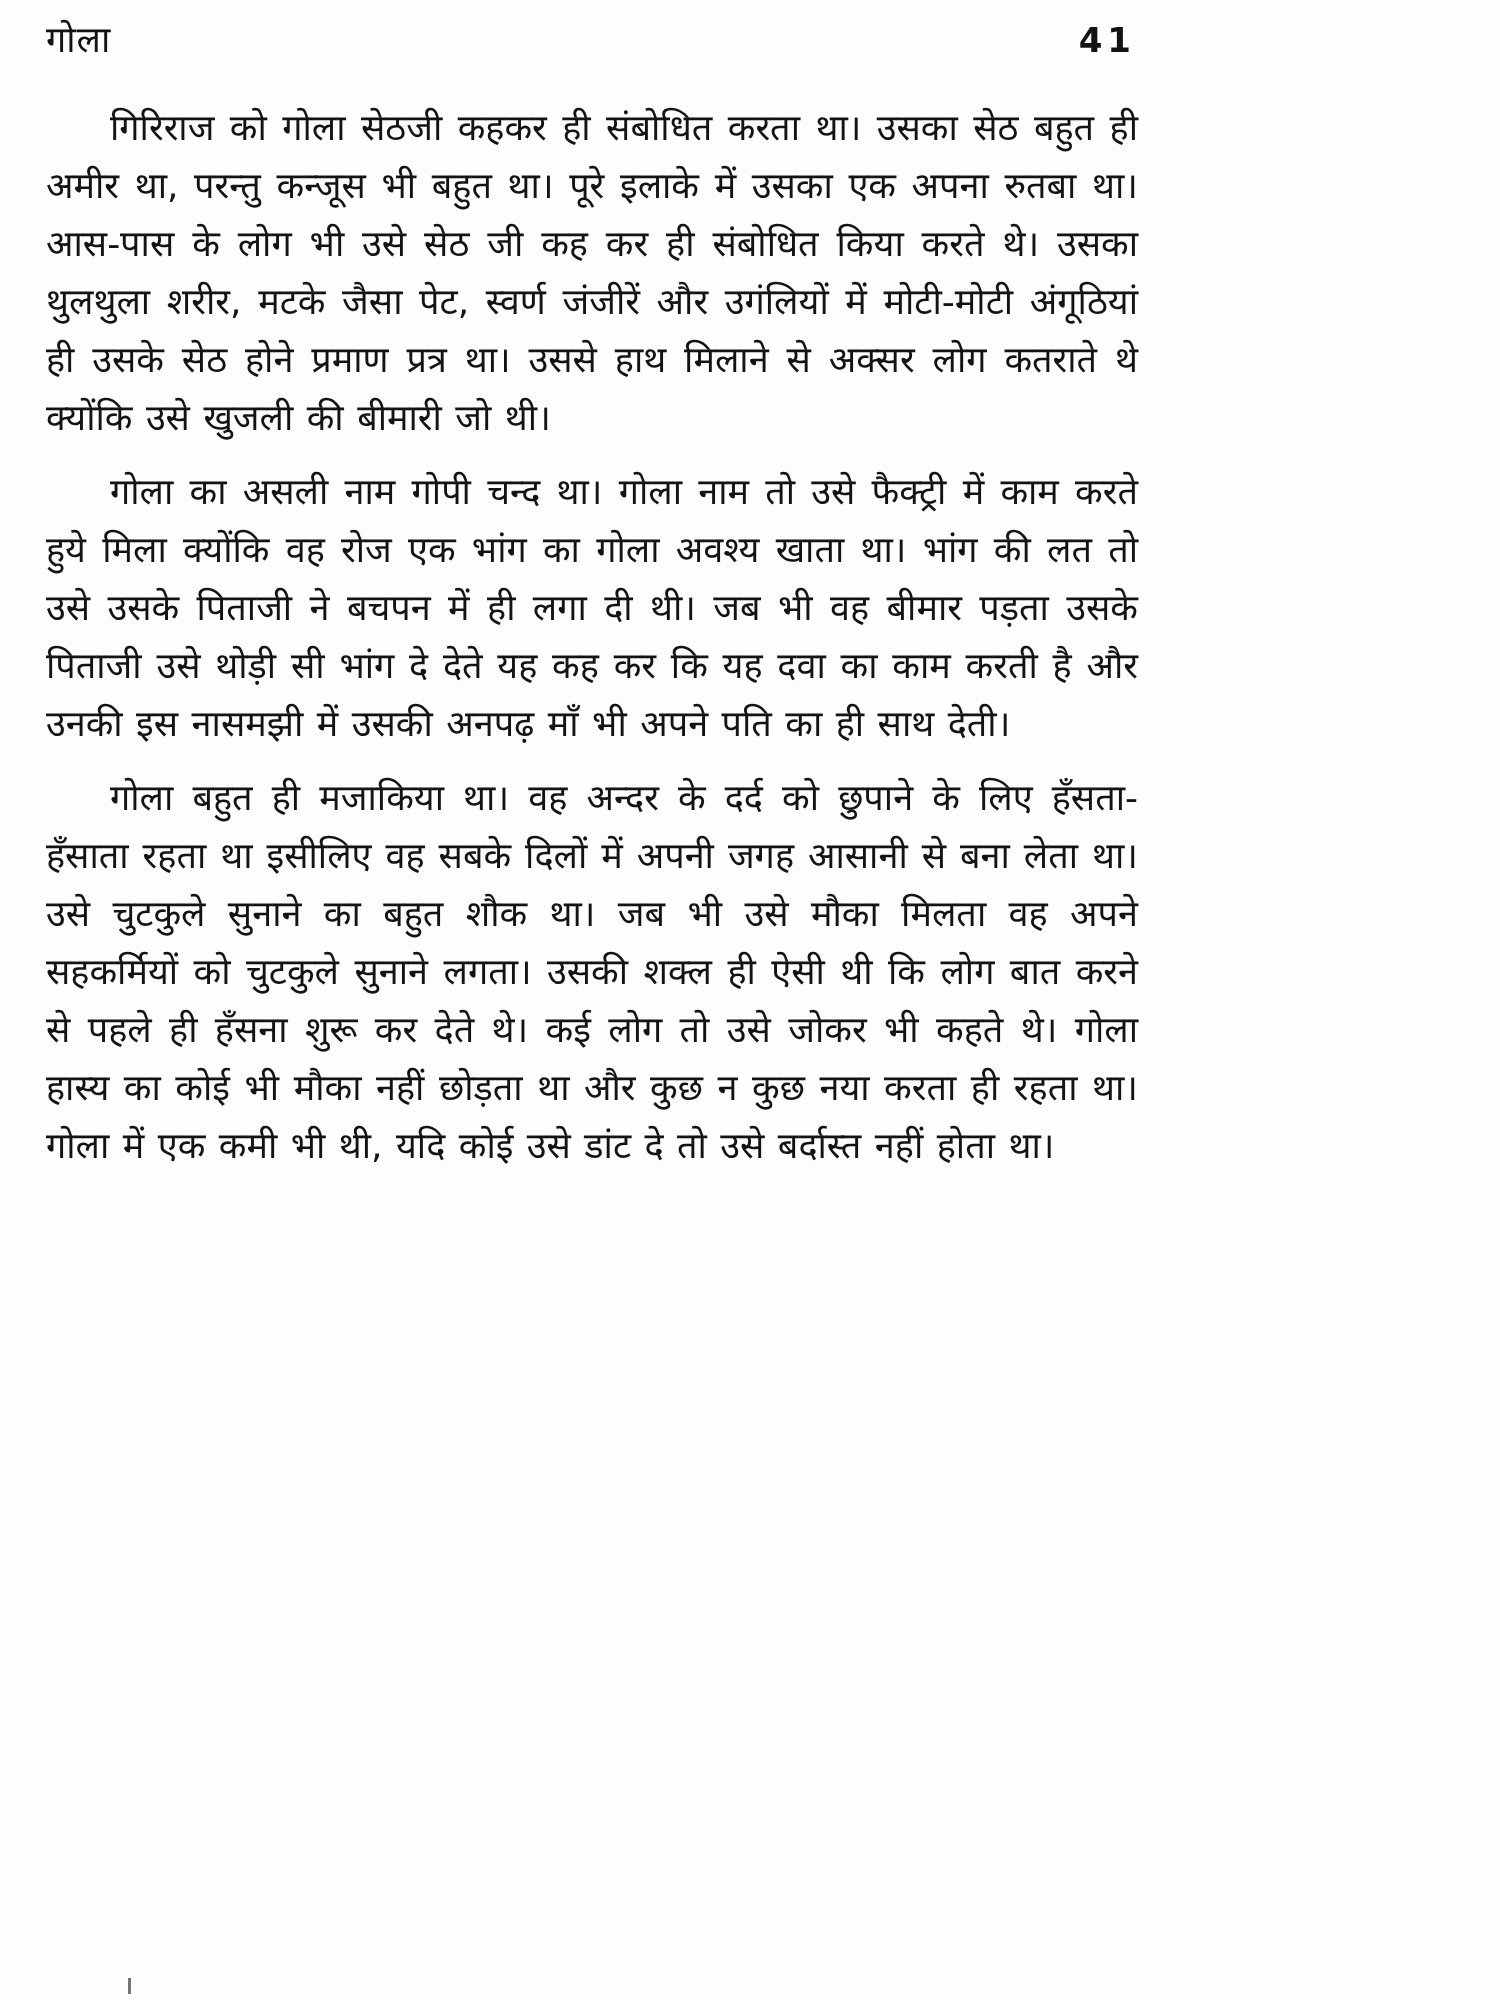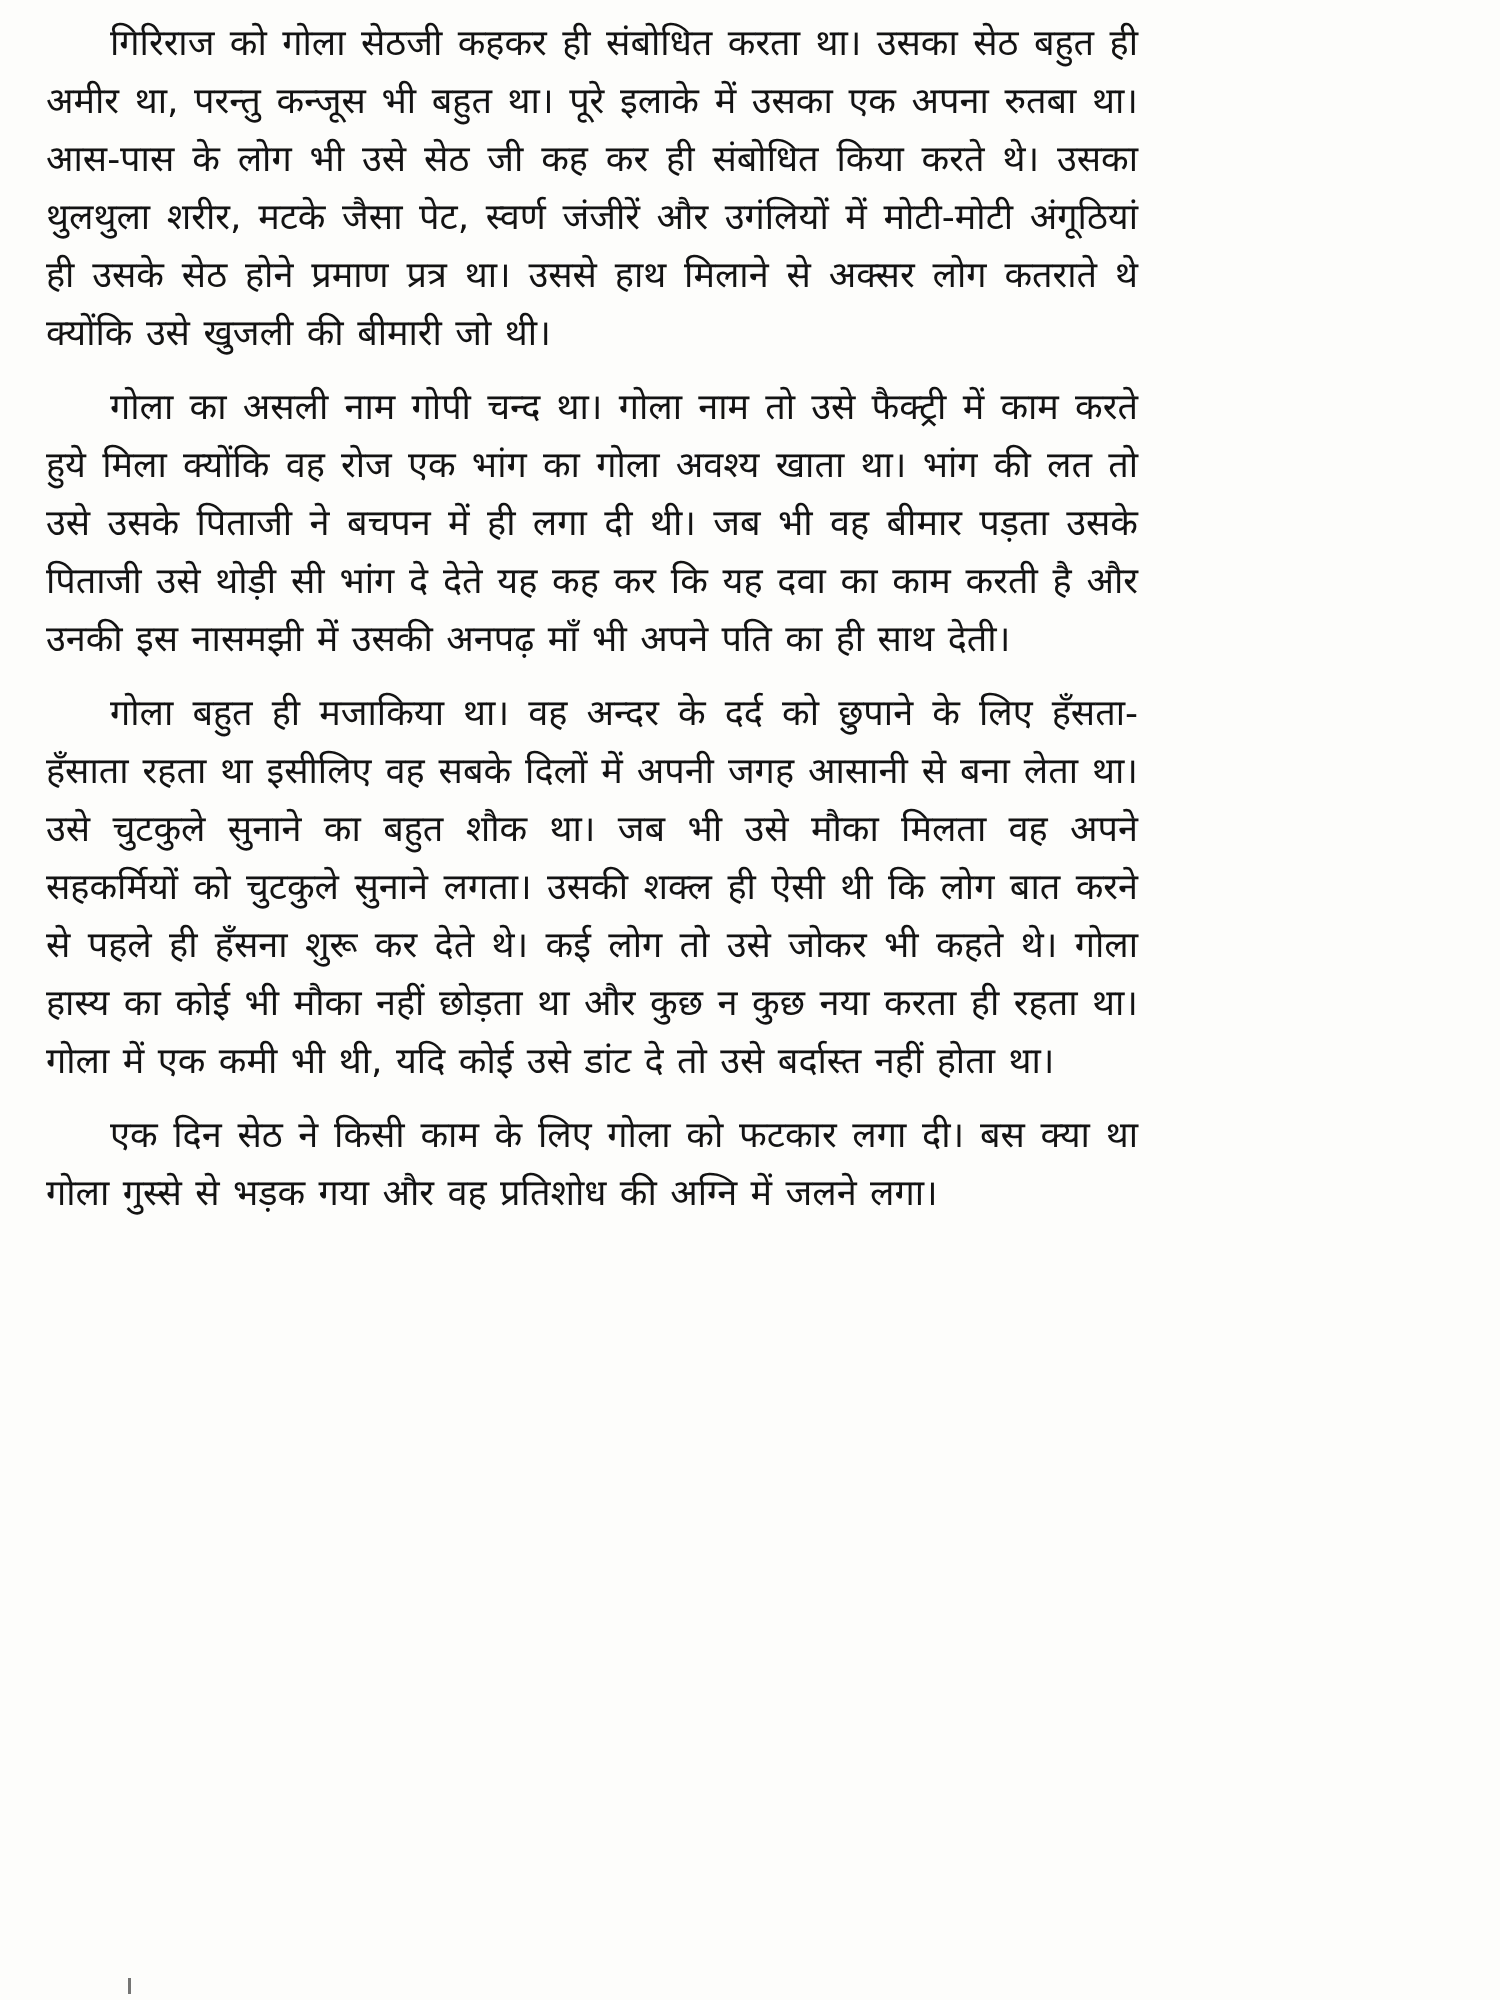--- a/index.html
+++ b/index.html
@@ -61,23 +61,26 @@
     height: 16px;
     background: #3a3a3a;
     opacity: .7;
   }
 </style>
 </head>
 <body>
 
 <div class="page">
 
+  <div class="page-header">
+    <span class="page-title">गोला</span>
+    <span class="page-number">41</span>
+  </div>
 
   <div class="body-text">
     <p>गिरिराज को गोला सेठजी कहकर ही संबोधित करता था। उसका सेठ बहुत ही अमीर था, परन्तु कन्जूस भी बहुत था। पूरे इलाके में उसका एक अपना रुतबा था। आस-पास के लोग भी उसे सेठ जी कह कर ही संबोधित किया करते थे। उसका थुलथुला शरीर, मटके जैसा पेट, स्वर्ण जंजीरें और उगंलियों में मोटी-मोटी अंगूठियां ही उसके सेठ होने प्रमाण प्रत्र था। उससे हाथ मिलाने से अक्सर लोग कतराते थे क्योंकि उसे खुजली की बीमारी जो थी।</p>
     <p>गोला का असली नाम गोपी चन्द था। गोला नाम तो उसे फैक्ट्री में काम करते हुये मिला क्योंकि वह रोज एक भांग का गोला अवश्य खाता था। भांग की लत तो उसे उसके पिताजी ने बचपन में ही लगा दी थी। जब भी वह बीमार पड़ता उसके पिताजी उसे थोड़ी सी भांग दे देते यह कह कर कि यह दवा का काम करती है और उनकी इस नासमझी में उसकी अनपढ़ माँ भी अपने पति का ही साथ देती।</p>
     <p>गोला बहुत ही मजाकिया था। वह अन्दर के दर्द को छुपाने के लिए हँसता-हँसाता रहता था इसीलिए वह सबके दिलों में अपनी जगह आसानी से बना लेता था। उसे चुटकुले सुनाने का बहुत शौक था। जब भी उसे मौका मिलता वह अपने सहकर्मियों को चुटकुले सुनाने लगता। उसकी शक्ल ही ऐसी थी कि लोग बात करने से पहले ही हँसना शुरू कर देते थे। कई लोग तो उसे जोकर भी कहते थे। गोला हास्य का कोई भी मौका नहीं छोड़ता था और कुछ न कुछ नया करता ही रहता था। गोला में एक कमी भी थी, यदि कोई उसे डांट दे तो उसे बर्दास्त नहीं होता था।</p>
-    <p>एक दिन सेठ ने किसी काम के लिए गोला को फटकार लगा दी। बस क्या था गोला गुस्से से भड़क गया और वह प्रतिशोध की अग्नि में जलने लगा।</p>
   </div>
 
 </div>
 
 <div class="scan-mark"></div>
 
 </body></html>

